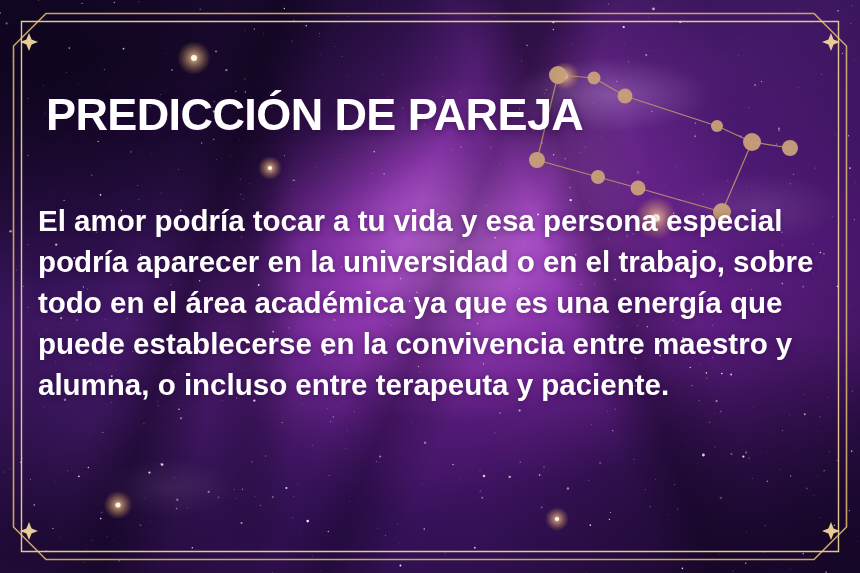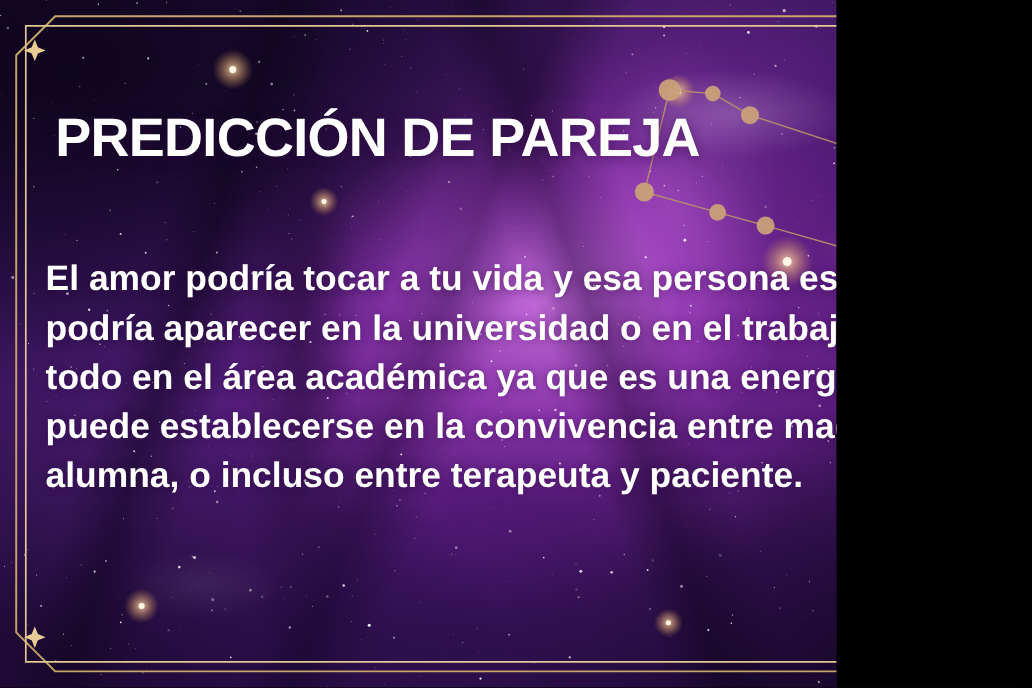--- a/index.html
+++ b/index.html
@@ -6,21 +6,21 @@
     margin: 0;
     padding: 0;
     background: #000;
   }
   body {
     font-family: "Liberation Sans", "DejaVu Sans", sans-serif;
   }
 
   #card {
     position: relative;
-    width: 697px;
+    width: 860px;
     height: 573px;
     overflow: hidden;
     background-color: #2a0f45;
     isolation: isolate;
   }
 
   
   .bg-layer {
     position: absolute;
     inset: 0;
@@ -96,21 +96,21 @@
     letter-spacing: -0.6px;
     line-height: 1;
     color: #ffffff;
     white-space: nowrap;
     text-shadow: 0 2px 10px rgba(40,6,60,0.55);
   }
 
   #body-text {
     position: absolute;
     left: 38px;
-    top: 212px;
+    top: 200px;
     width: 800px;
     margin: 0;
     font-size: 29.5px;
     font-weight: 700;
     line-height: 41px;
     color: #ffffff;
     text-shadow: 0 1px 7px rgba(40,6,60,0.45);
   }
 </style>
 </head>

